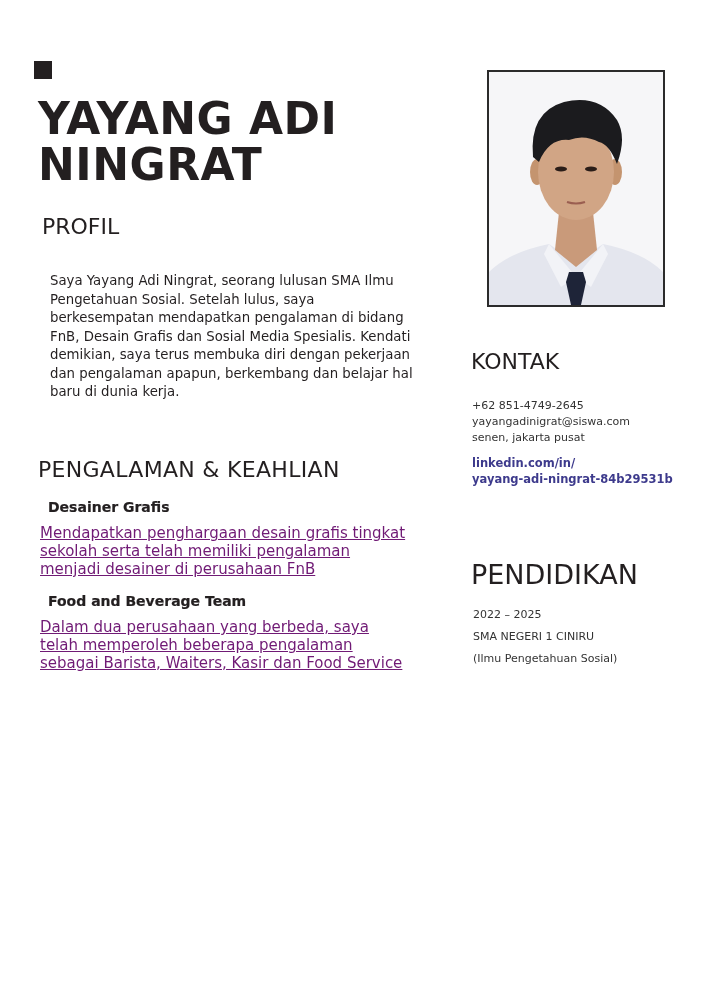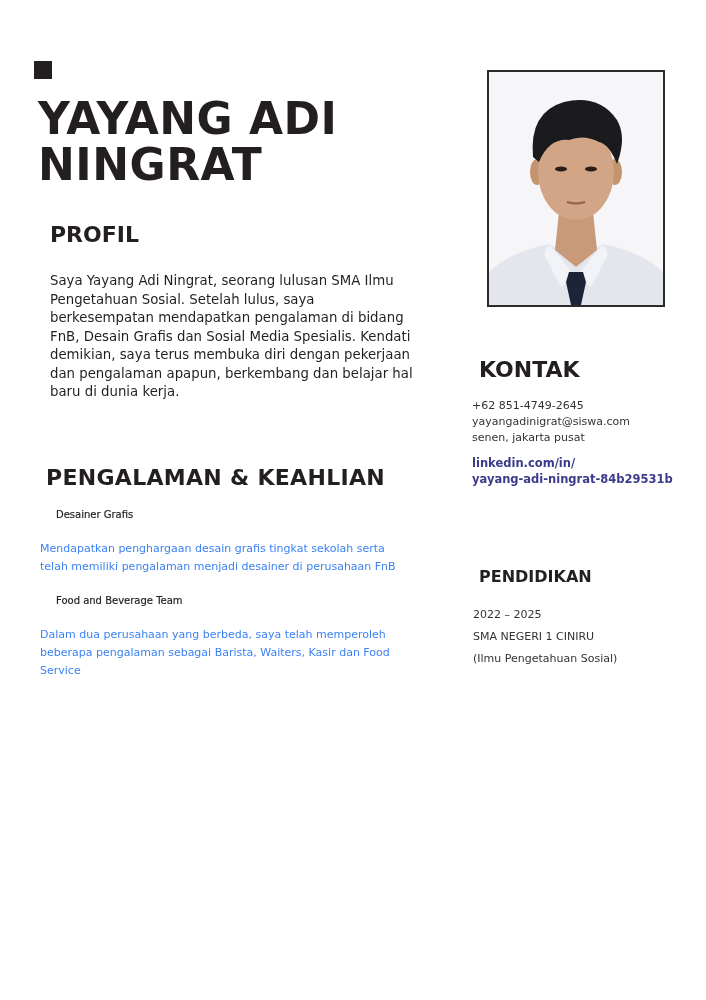--- a/index.html
+++ b/index.html
@@ -1,35 +1,35 @@
 <!DOCTYPE html>
 <html><head>
 <meta charset="utf-8">
 <style>
   html, body { margin:0; padding:0; background:#ffffff; }
   body { width:706px; height:1000px; position:relative; overflow:hidden;
          font-family:"DejaVu Sans","Liberation Sans",sans-serif; color:#231f20; }
   .square { position:absolute; left:34px; top:61px; width:18px; height:18px; background:#231f20; }
   .name { position:absolute; left:38px; top:96px; margin:0; font-size:44px; line-height:46px;
           font-weight:bold; letter-spacing:0.5px; color:#231f20; }
-  .h2 { position:absolute; margin:8px; font-weight:bold; color:#231f20; }
+  .h2 { position:absolute; margin:0; font-weight:normal; color:#231f20; }
   .profil-title { left:42px; top:214px; font-size:22px; }
   .profil-text { position:absolute; left:38px; top:260px; width:370px; font-size:13.3px; line-height:18.5px; margin:12px; }
   .exp-title { left:38px; top:457px; font-size:22px; letter-spacing:0.3px; }
   .exp-list { position:absolute; left:40px; top:490px; width:370px; }
   .exp-item { margin-bottom:14px; }
-  .exp-item h3 { margin:16px; font-size:10px; line-height:18px; font-weight:normal; color:#231f20; -webkit-text-stroke:0.2px #231f20; }
-  .exp-item p { margin:0; font-size:11px; line-height:18px; color:#3b82f6; }
+  .exp-item h3 { margin:8px; font-size:14px; line-height:18px; font-weight:bold; color:#231f20; -webkit-text-stroke:0.2px #231f20; }
+  .exp-item p { margin:0; font-size:15px; line-height:18px; color:#701a75;text-decoration:underline; }
   .photo { position:absolute; left:487px; top:70px; width:178px; height:237px; border:2px solid #2b2b2b;
            background:#f7f7f9; overflow:hidden; box-sizing:border-box; }
   .kontak-title { left:471px; top:349px; font-size:22px; }
   .contact { position:absolute; left:472px; top:398px; font-size:11px; line-height:16px; color:#333; }
   .contact div { white-space:nowrap; }
   .linkedin { position:absolute; left:472px; top:455px; font-size:11.5px; line-height:16px; color:#3d3a8c; font-weight:bold; text-decoration:none; }
-  .pend-title { left:471px; top:559px; font-size:16px; }
+  .pend-title { left:471px; top:559px; font-size:27px; }
   .edu { position:absolute; left:473px; top:604px; font-size:11px; line-height:22px; color:#333; }
 </style>
 </head>
 <body>
 
 <div class="square"></div>
 
 <h1 class="name">
   <span>YAYANG ADI</span><br>
   <span>NINGRAT</span>

